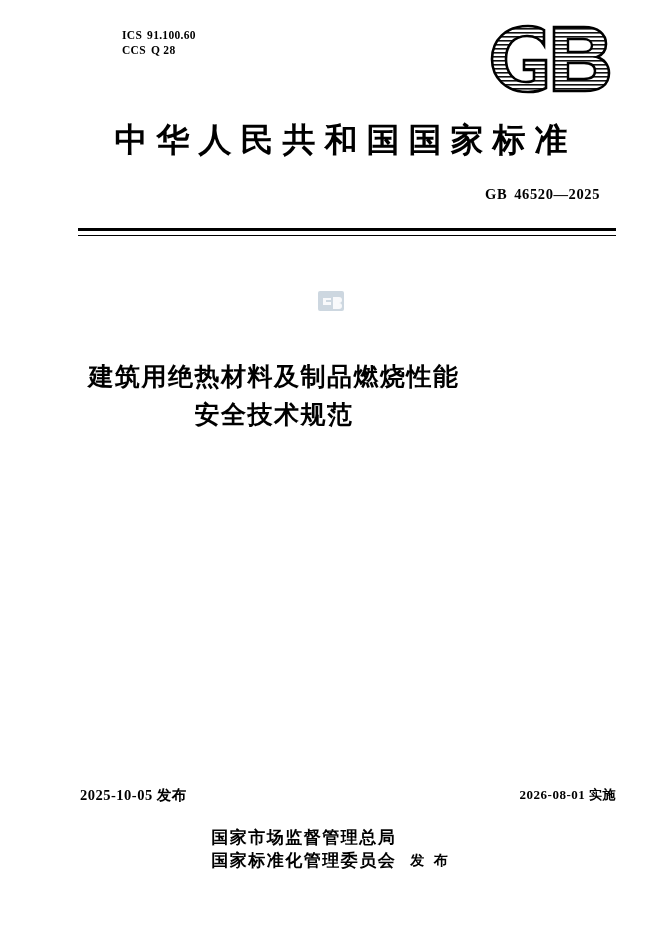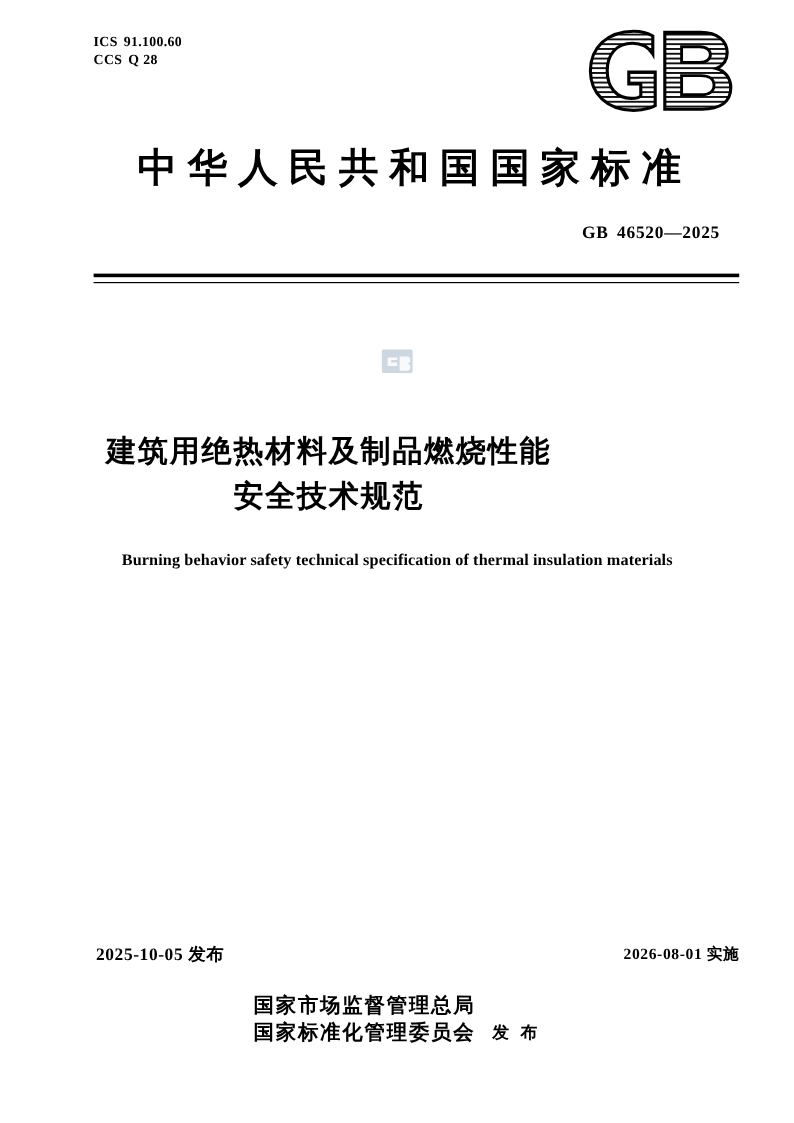--- a/index.html
+++ b/index.html
@@ -27,21 +27,21 @@
   .ics-block {
     position: absolute;
     left: 78px;
     top: 28px;
     font-family: "Liberation Serif", serif;
     font-weight: bold;
     font-size: 11.5px;
     line-height: 15px;
     letter-spacing: 0.3px;
   }
-  .ics-line { white-space: nowrap; }
+  .ics-line { white-space: nowrap; margin-left: 44px; }
   .ics-line .lbl { margin-right: 5px; }
 
   
   .gb-logo {
     position: absolute;
     right: 46px;
     top: 20px;
     width: 132px;
     height: 78px;
   }
@@ -236,21 +236,20 @@
       <path d="M15 6 h6 a3 3 0 0 1 0 6 a3 3 0 0 1 0 6 h-6 z" fill="#ffffff" opacity="0.85"></path>
     </svg>
   </div>
 
   <div class="title-cn">
     <div>建筑用绝热材料及制品燃烧性能</div>
     <div>安全技术规范</div>
   </div>
 
   <div class="title-en">
-    <div>Burning behavior safety technical specification of thermal insulation materials</div>
   </div>
 
   <div class="date-issue">2025-10-05 发布</div>
   <div class="date-impl">2026-08-01 实施</div>
 
   <div class="issuers">
     <div class="issuer-names">
       <div>国家市场监督管理总局</div>
       <div>国家标准化管理委员会</div>
     </div>

